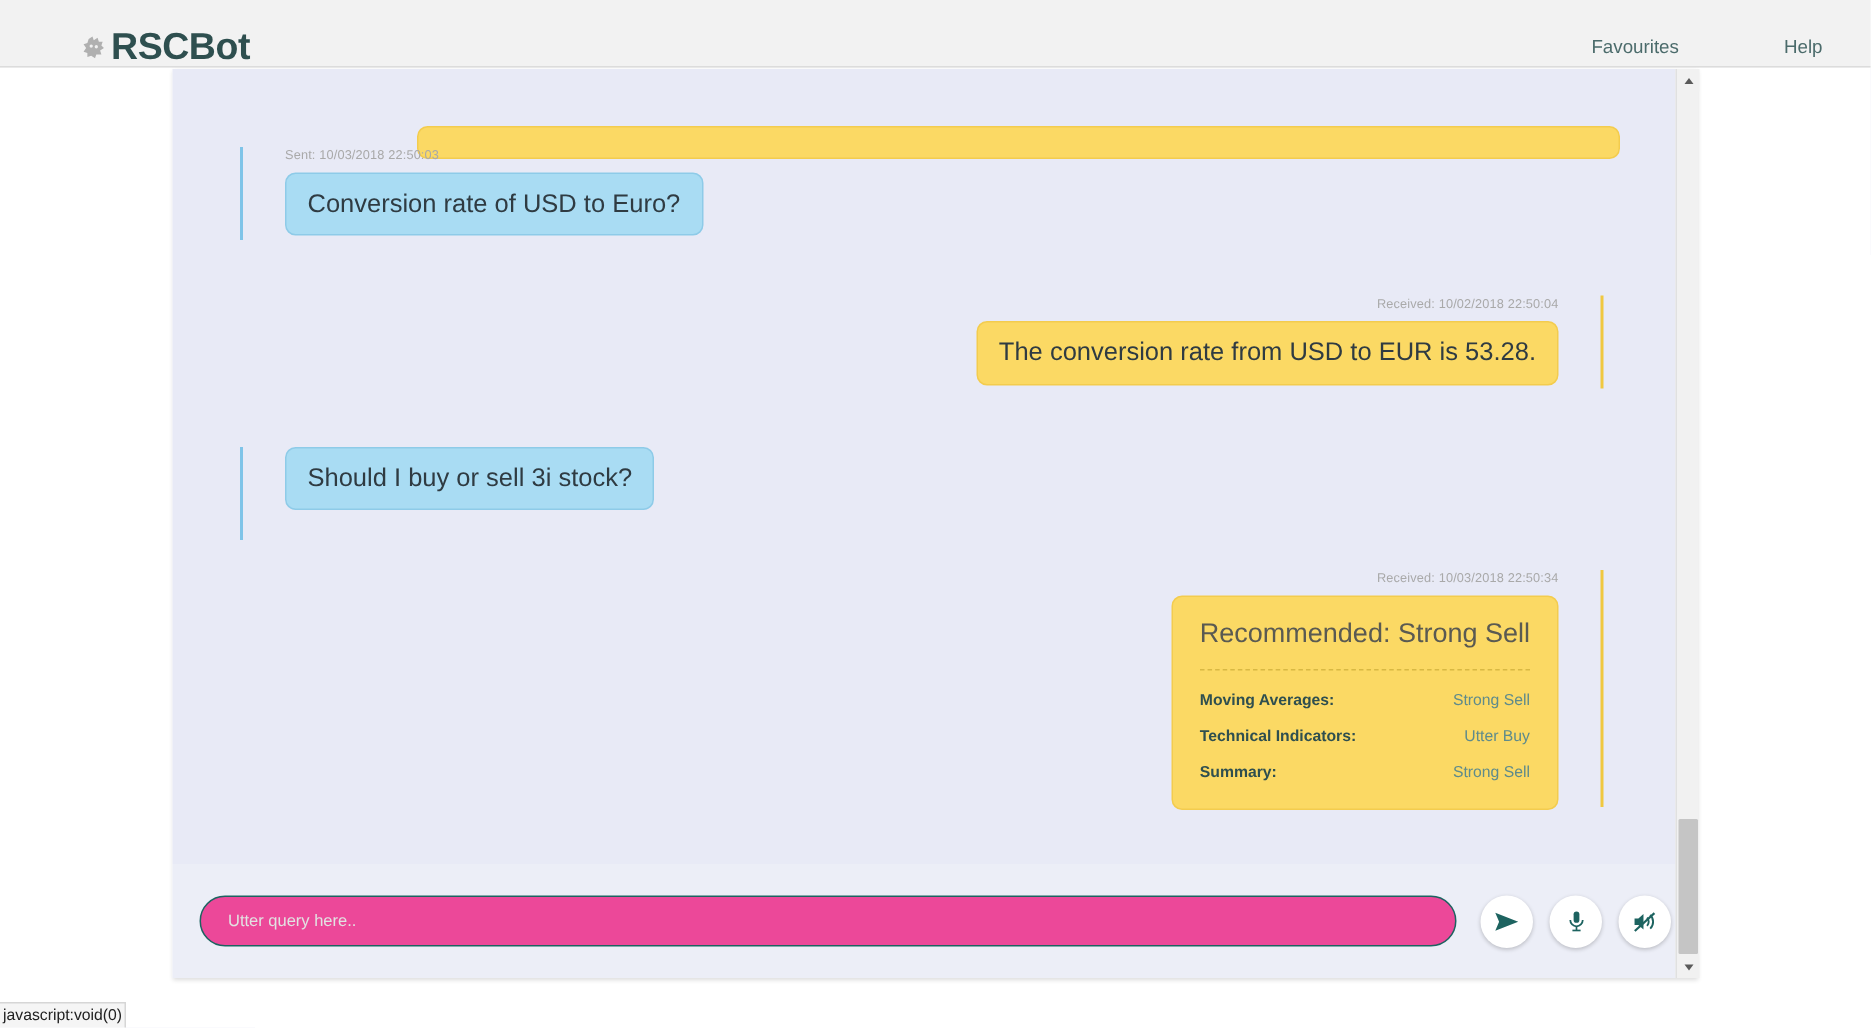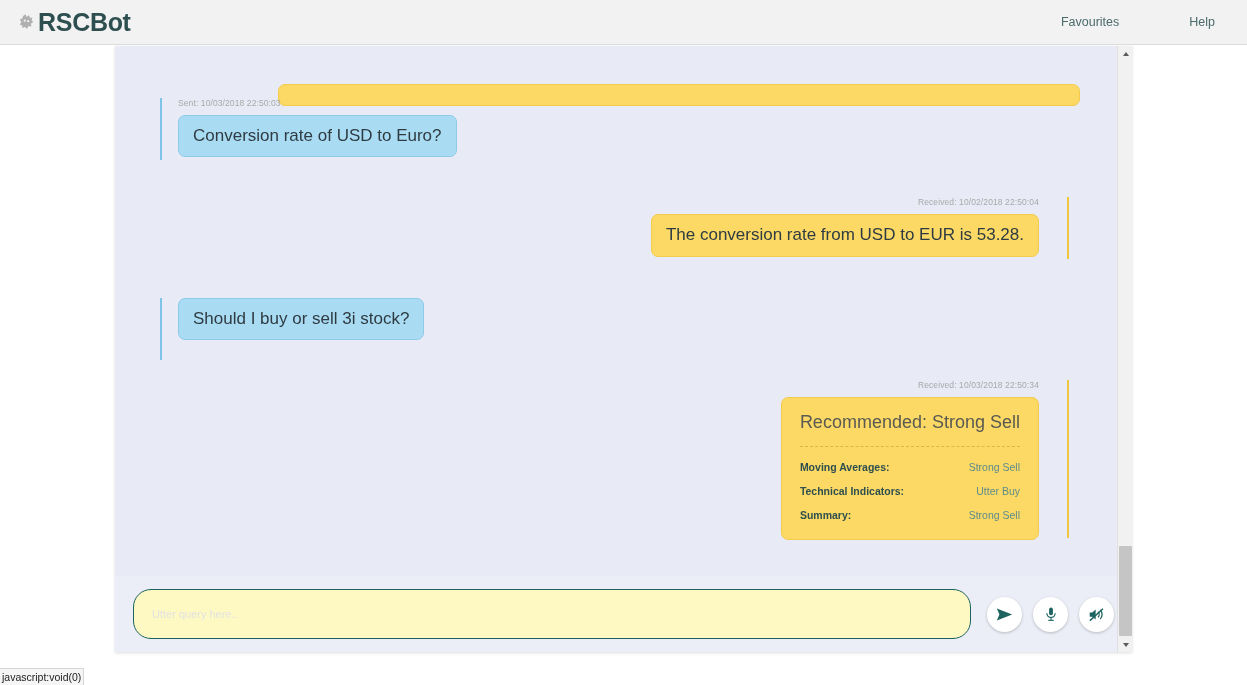--- a/index.html
+++ b/index.html
@@ -12,21 +12,22 @@
   }
 
   
   .navbar {
     position: absolute;
     top: 0; left: 0;
     width: 1247px; height: 45px;
     background: #f2f2f2;
     border-bottom: 1px solid #dcdcdc;
     display: flex;
-    align-items: center;
+    align-items: flex-end;
+    padding-left: 36px;
   }
   .brand {
     display: flex;
     align-items: center;
     margin-left: 18px;
     gap: 3px;
   }
   .brand-icon {
     width: 17px; height: 18px;
     display: block;
@@ -79,21 +80,21 @@
   .clipped-bubble {
     position: absolute;
     left: 163px; top: -14px;
     width: 802px; height: 22px;
     background: #fbd964;
     border: 1px solid #f3cc4e;
     border-radius: 7px;
   }
 
   .msg-row { position: relative; }
-  .msg-row.sent { margin-left: 23px; padding-left: 4px; }
+  .msg-row.sent { margin-left: 23px; padding-left: 16px; }
   .msg-row.received { margin-right: 26px; padding-right: 16px; text-align: right; }
 
   .accent-bar {
     position: absolute;
     top: 0; width: 2px;
   }
   .msg-row.sent .accent-bar { left: 0; background: #7fc4e8; }
   .msg-row.received .accent-bar { right: 0; background: #f0c840; }
 
   .msg-time {
@@ -167,24 +168,24 @@
   .composer {
     position: absolute;
     left: 0; bottom: 0;
     width: 1002px; height: 76px;
     background: #eceef7;
     display: flex;
     align-items: center;
   }
   .query-input {
     margin-left: 18px;
-    width: 838px; height: 50px;
+    width: 838px; height: 34px;
     border: 1px solid #1d6360;
     border-radius: 18px;
-    background: #fef9c3;
+    background: #ec4899;
     font-family: "Liberation Sans", sans-serif;
     font-size: 11px;
     color: #333;
     padding: 0 18px;
     outline: none;
   }
   .query-input::placeholder { color: #e2e2e2; }
 
   .action-buttons {
     display: flex;

